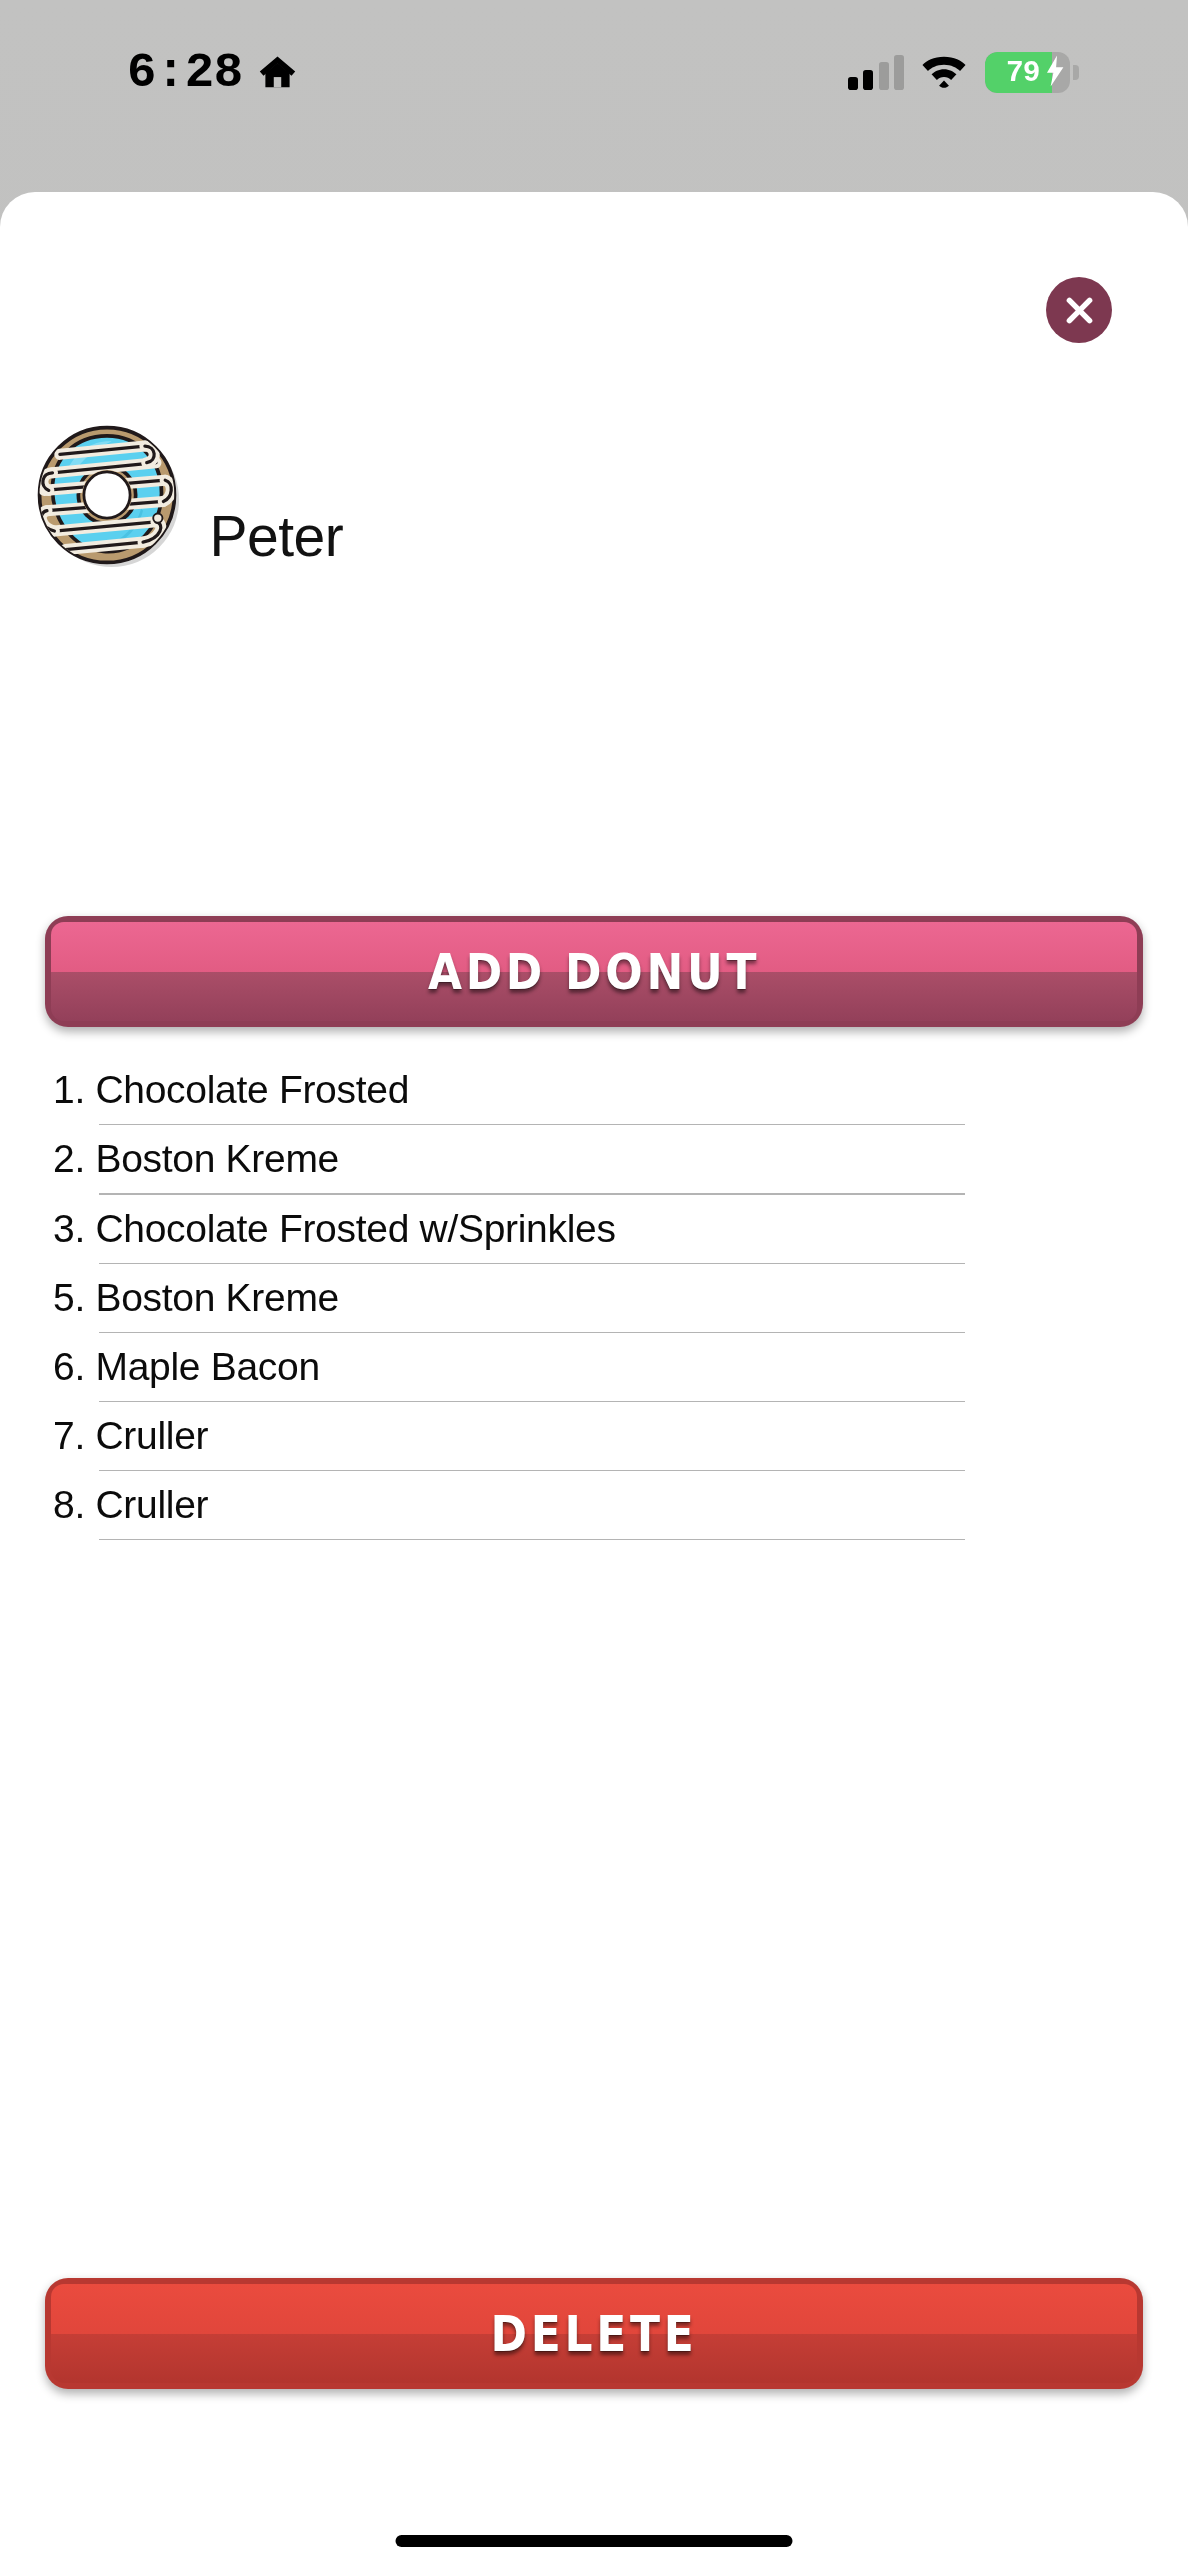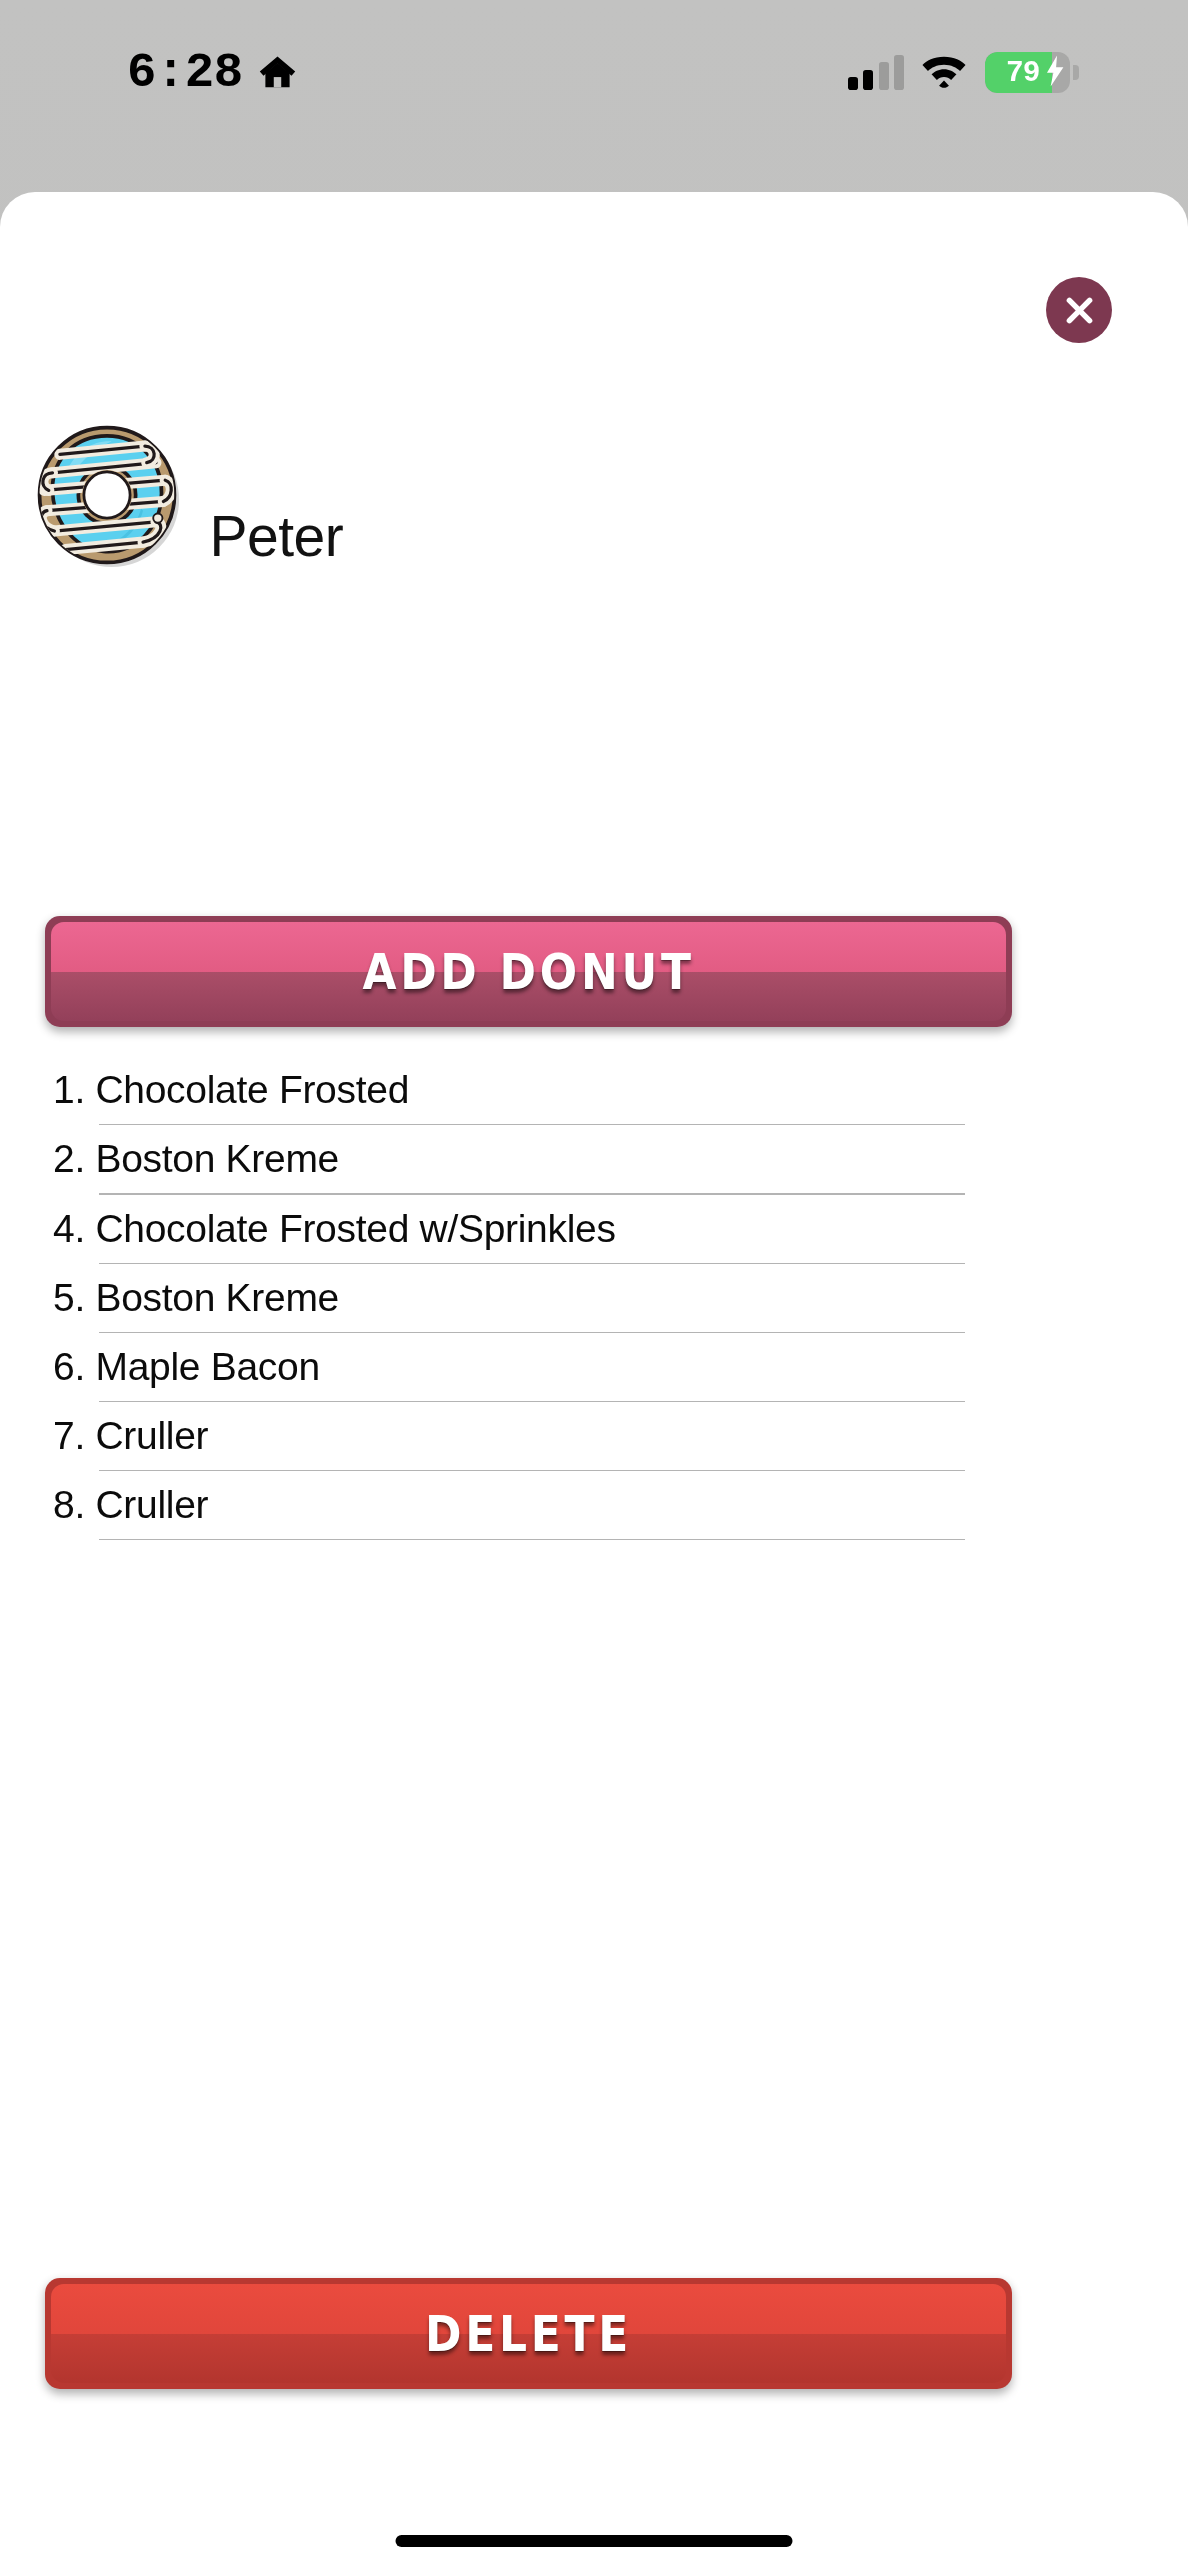--- a/index.html
+++ b/index.html
@@ -93,22 +93,22 @@
   }
   .donut-avatar { width:146px; height:146px; display:block; }
   .profile-name {
     font-size:57px; font-weight:400; color:#121212;
     letter-spacing:-0.5px; line-height:64px;
   }
 
   
   .big-btn {
     position:absolute;
-    width:967px; height:111px;
-    border-radius:15px;
+    width:1098px; height:111px;
+    border-radius:23px;
     border:none; padding:0; cursor:pointer;
     overflow:hidden;
     box-shadow:0 4.6px 9.2px rgba(0,0,0,0.30);
   }
   .big-btn .inner {
     position:absolute; inset:6.4px;
     border-radius:13px; overflow:hidden;
     display:flex; align-items:center; justify-content:center;
   }
   .big-btn .top-half {
@@ -285,21 +285,21 @@
         <div class="donut-row">
           <span class="text">1. Chocolate Frosted</span>
         </div>
         <div class="row-sep"></div>
         <div class="donut-row">
           <span class="text">2. Boston Kreme</span>
         </div>
         <div class="row-sep"></div>
         <div class="row-sep"></div>
         <div class="donut-row">
-          <span class="text">4. Chocolate Frosted w/Sprinkles</span>
+          <span class="text">3. Chocolate Frosted w/Sprinkles</span>
         </div>
         <div class="row-sep"></div>
         <div class="donut-row">
           <span class="text">5. Boston Kreme</span>
         </div>
         <div class="row-sep"></div>
         <div class="donut-row">
           <span class="text">6. Maple Bacon</span>
         </div>
         <div class="row-sep"></div>

